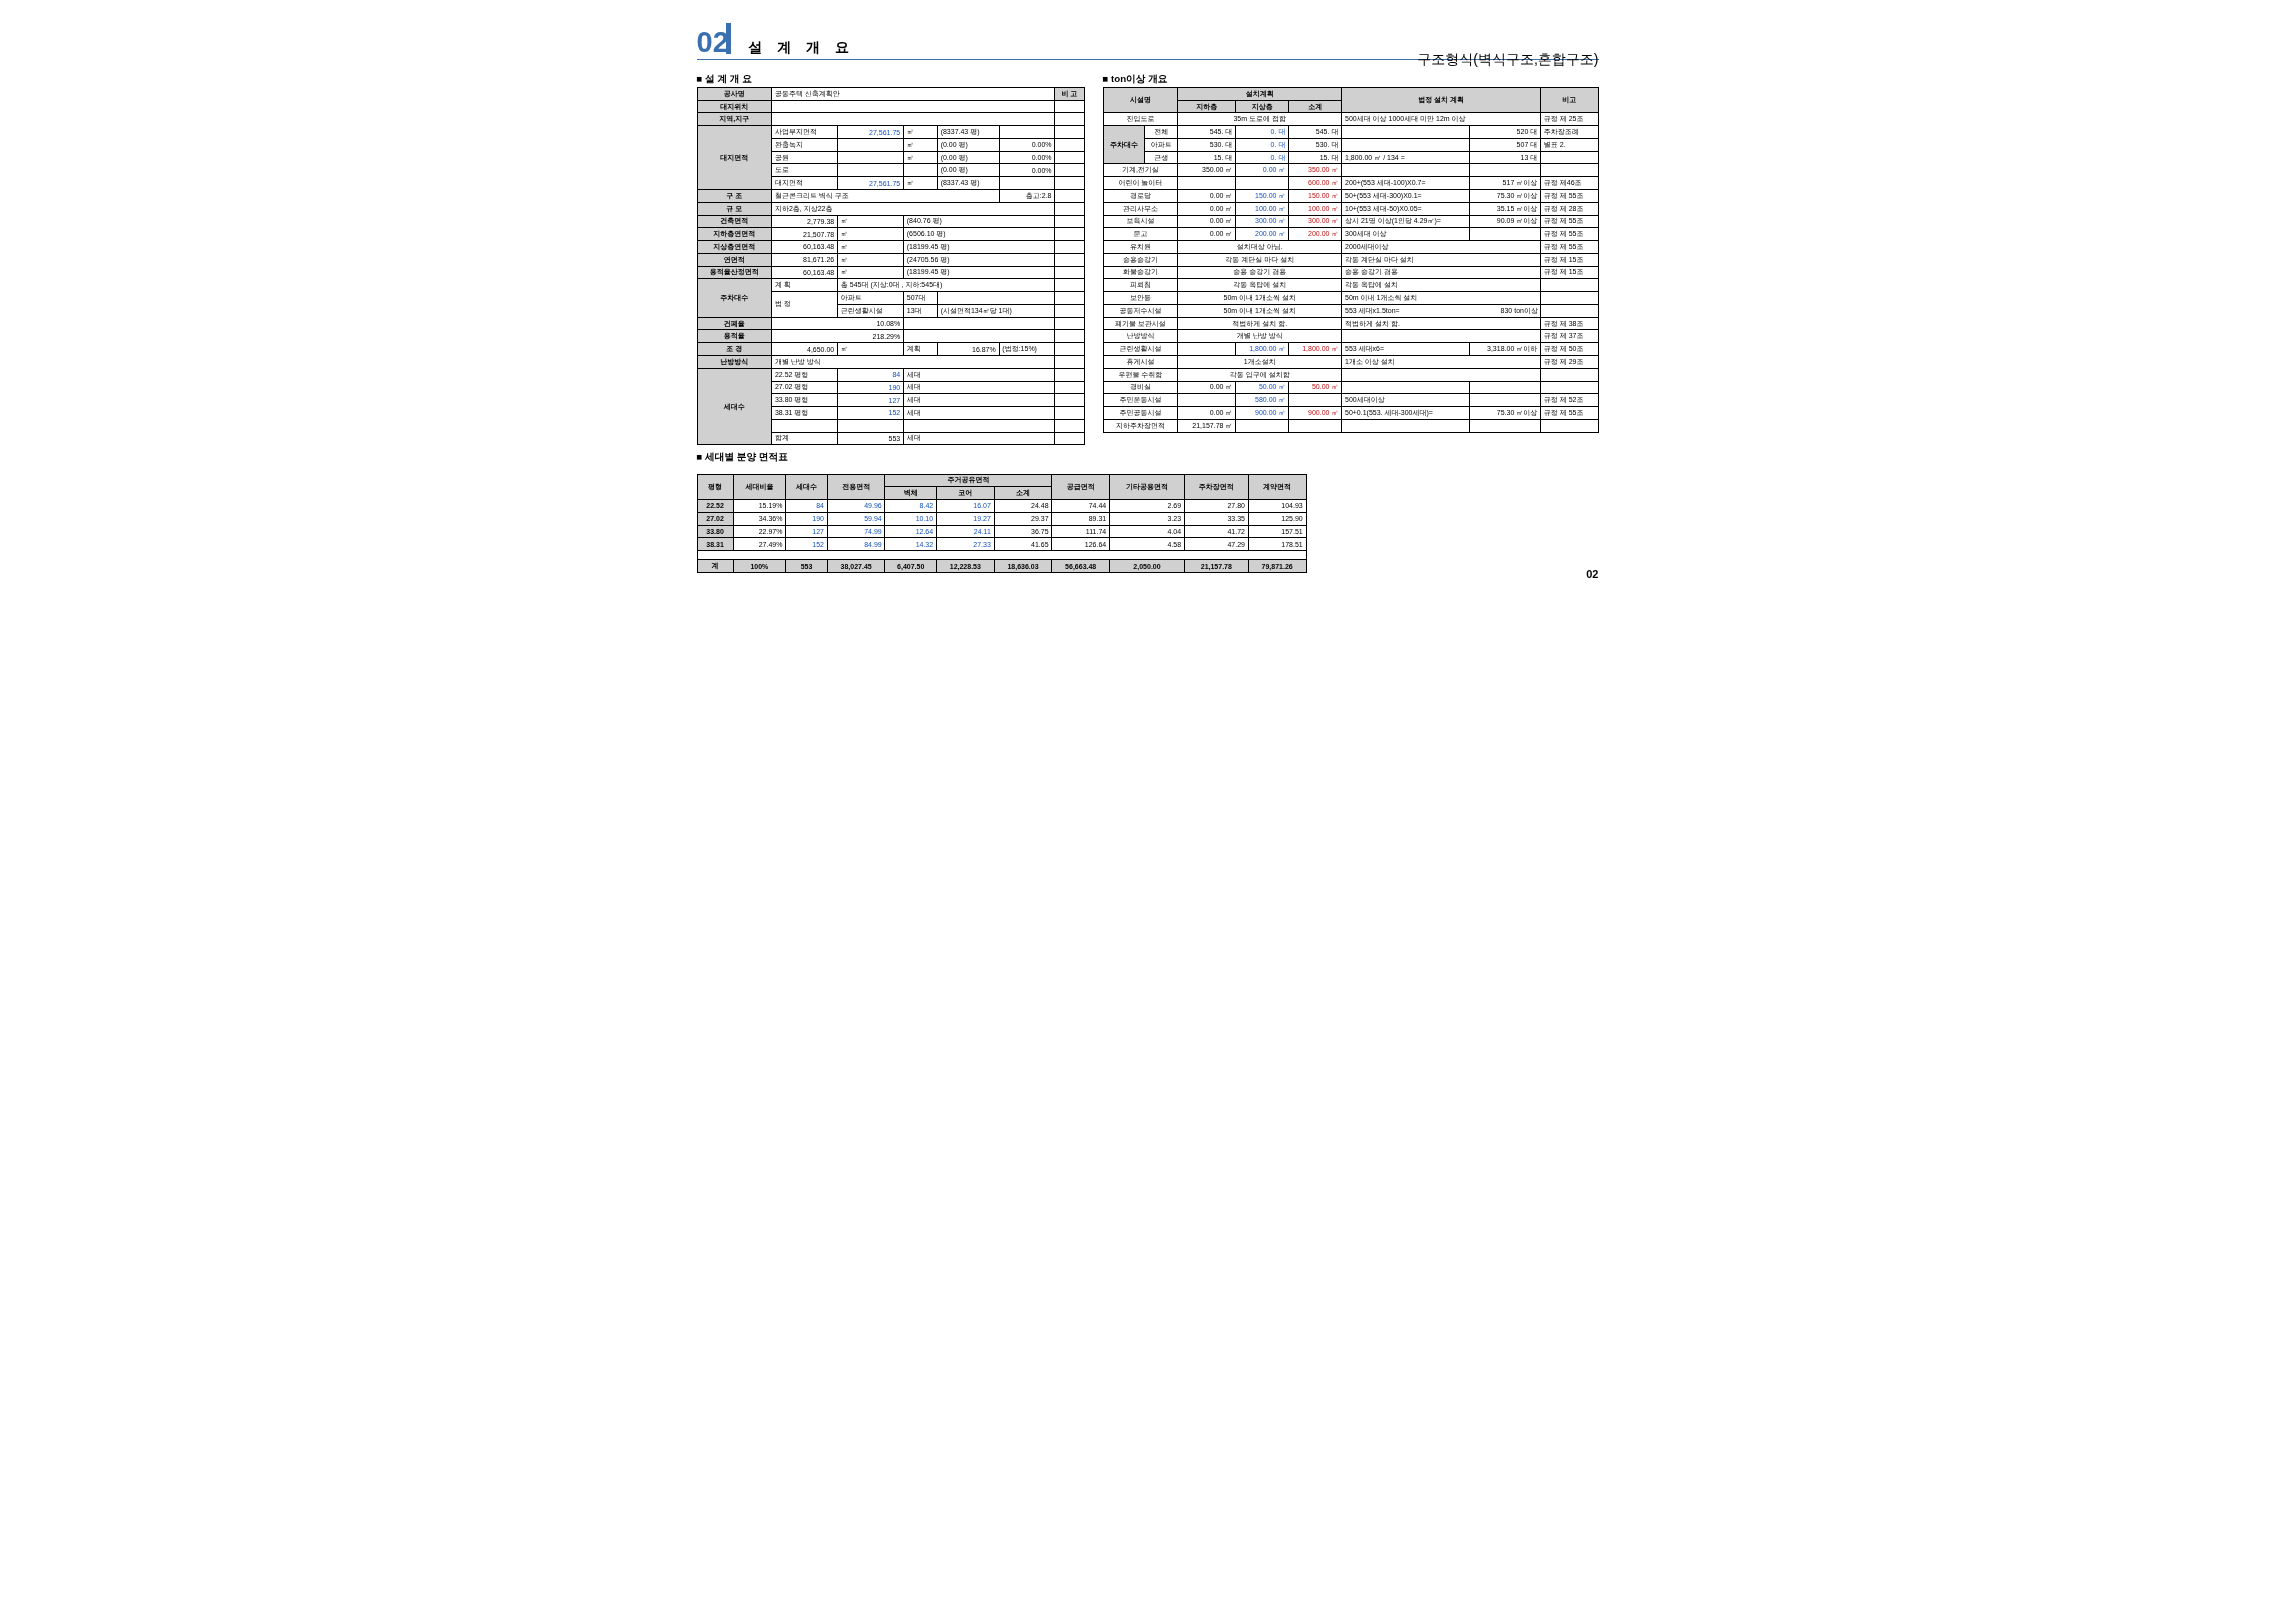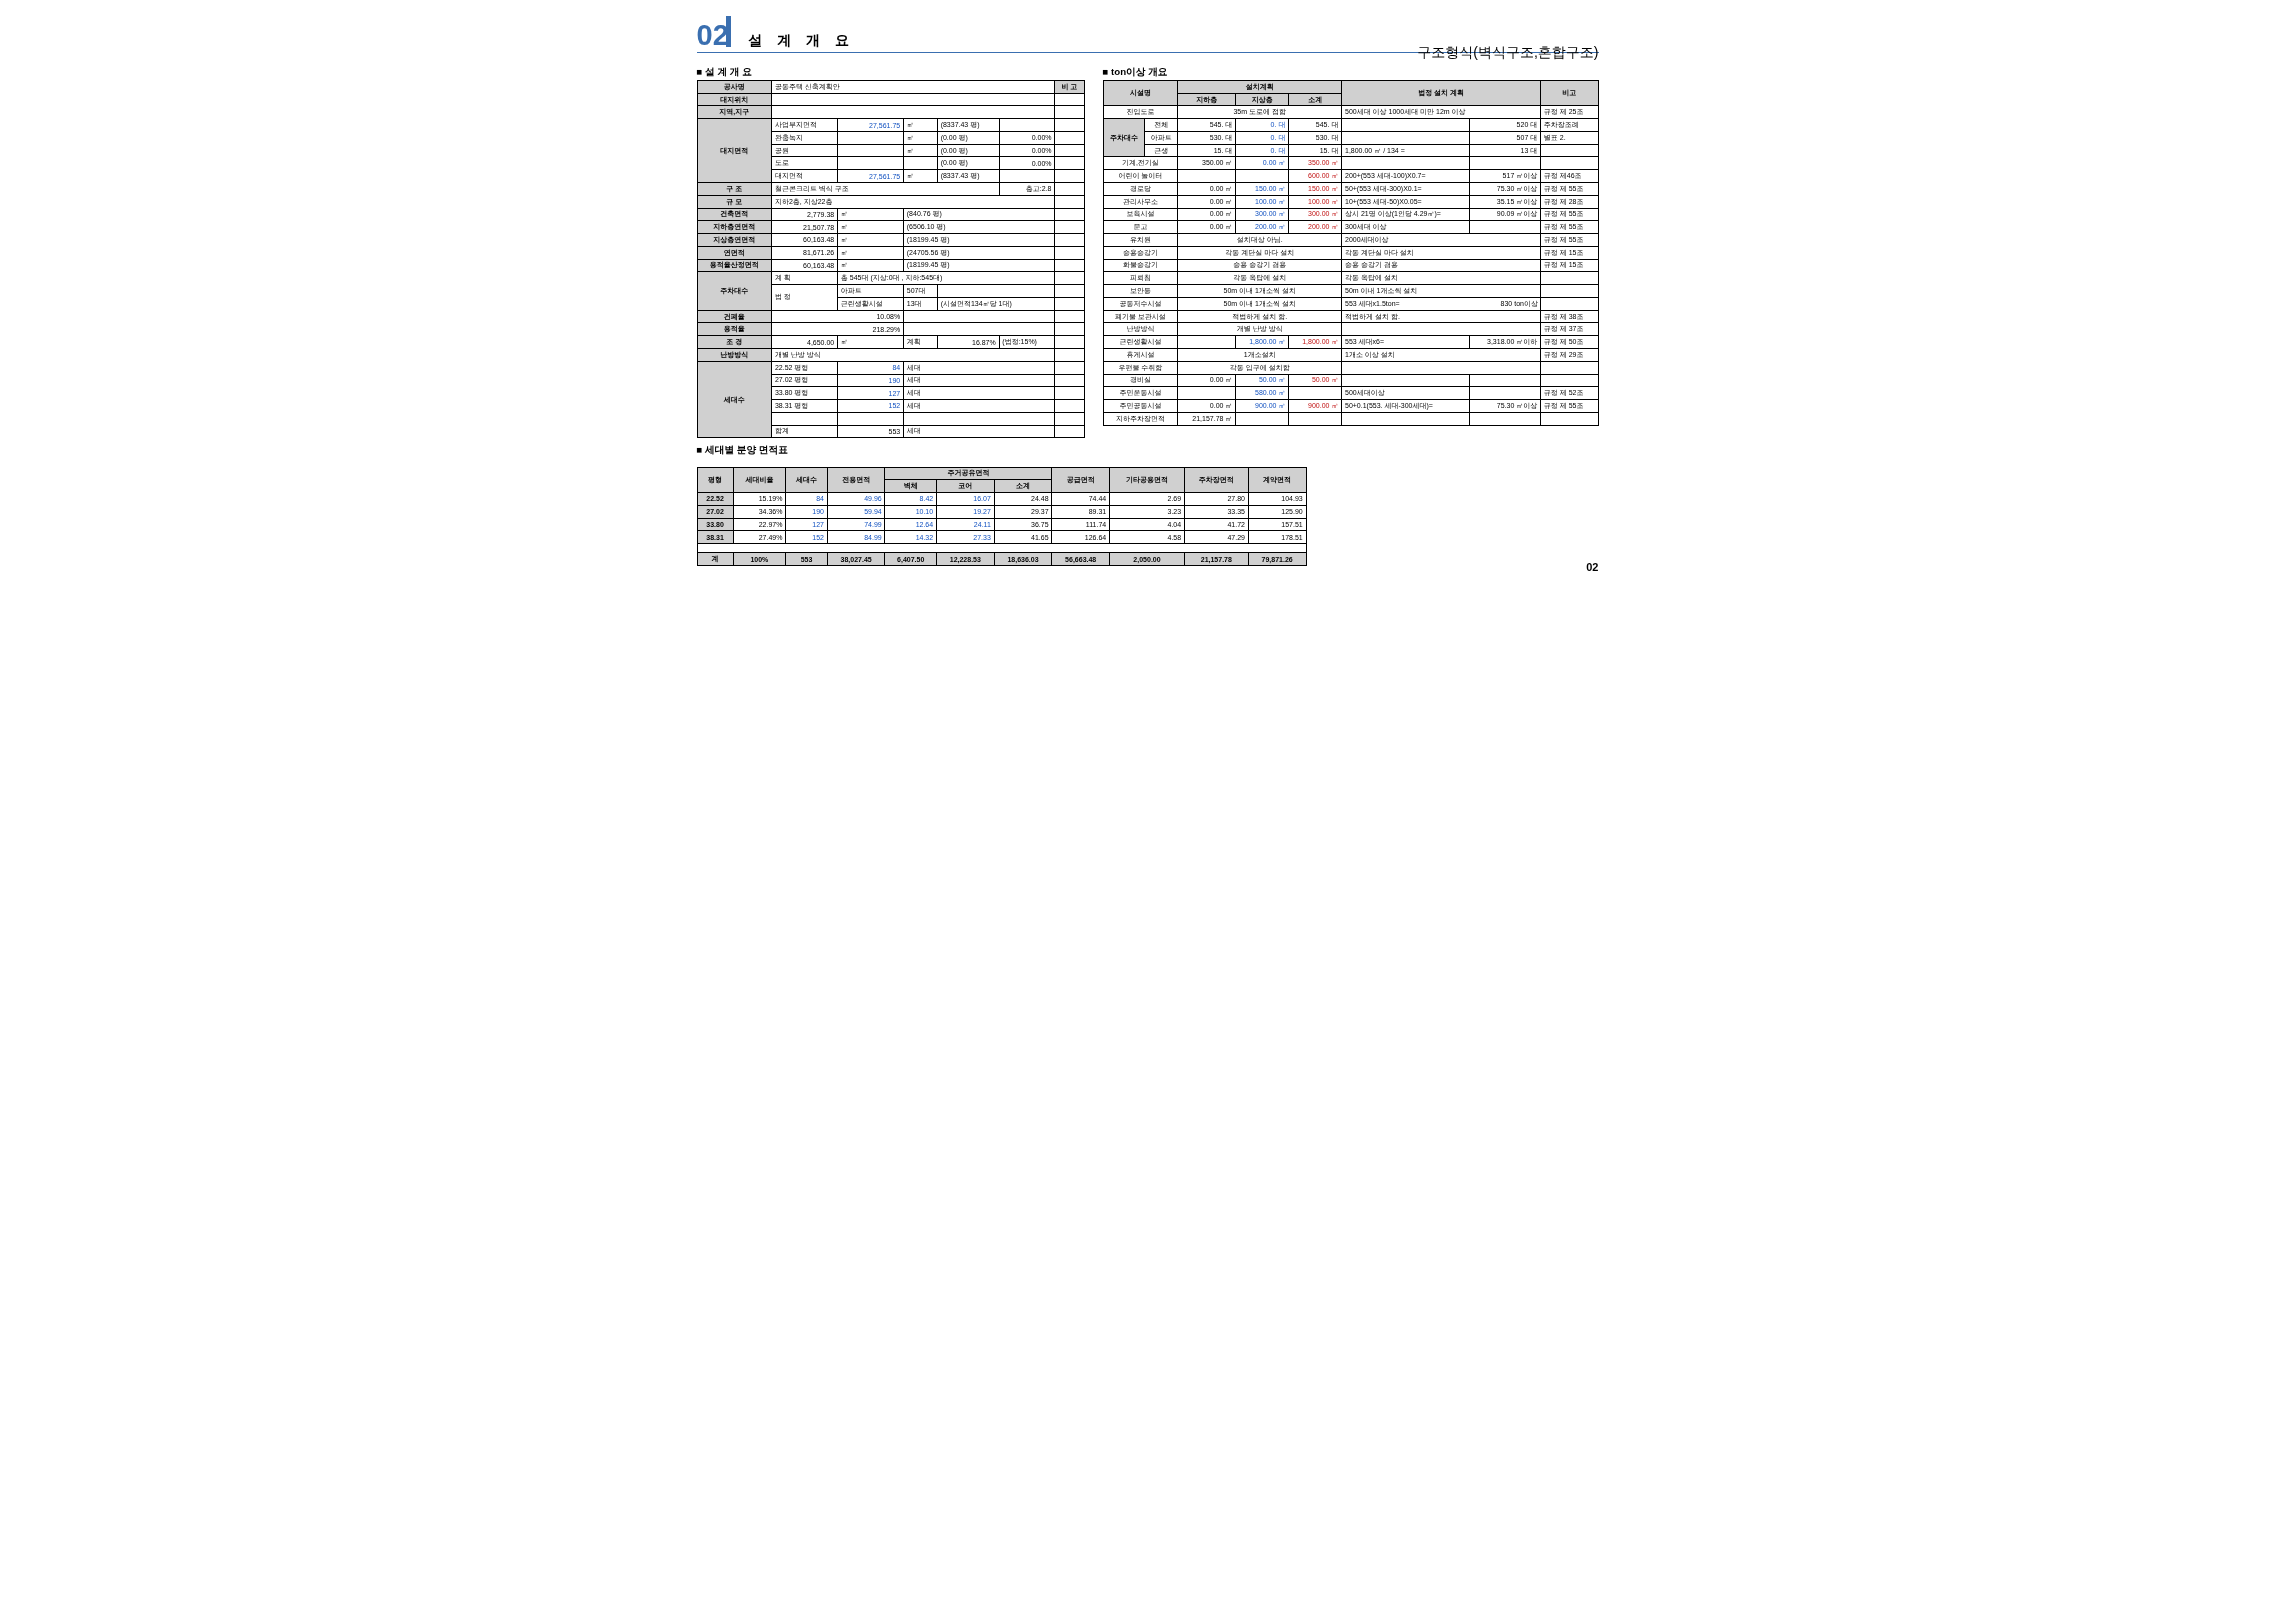--- a/index.html
+++ b/index.html
@@ -1,16 +1,16 @@
 <!DOCTYPE html>
 <html style="font-size:11px"><head>
 <meta charset="utf-8">
 <style>
 body{margin:0;font-family:"Malgun Gothic","맑은 고딕",sans-serif;background:#fff;color:#000}
-.page{width:902px;margin:5px auto;padding:14px 28px;position:relative}
+.page{width:902px;margin:12px auto;padding:14px 28px;position:relative}
 .title-bar{display:flex;align-items:baseline;border-bottom:1.4px solid #3a6fb0;margin-bottom:7px}
 .title-num{font-size:29px;font-weight:bold;color:#3a6fb0;margin-right:5.5px;position:relative}
 .title-num::before{content:"";position:absolute;left:29px;top:-2.8px;width:5.5px;height:30.5px;background:#3a6fb0}
 .title-txt{font-size:14px;font-weight:bold;letter-spacing:5.5px;padding-left:14px}
 .sub-note{position:absolute;right:28px;top:39px;font-size:14px;font-weight:normal}
 .sec-head{font-size:9.7px;font-weight:bold;margin:5.5px 0 1.4px}
 .sec-head::before{content:"■ ";}
 .two-col{display:flex;gap:18px}
 .left{flex:0 0 388px}
 .right{flex:1}

